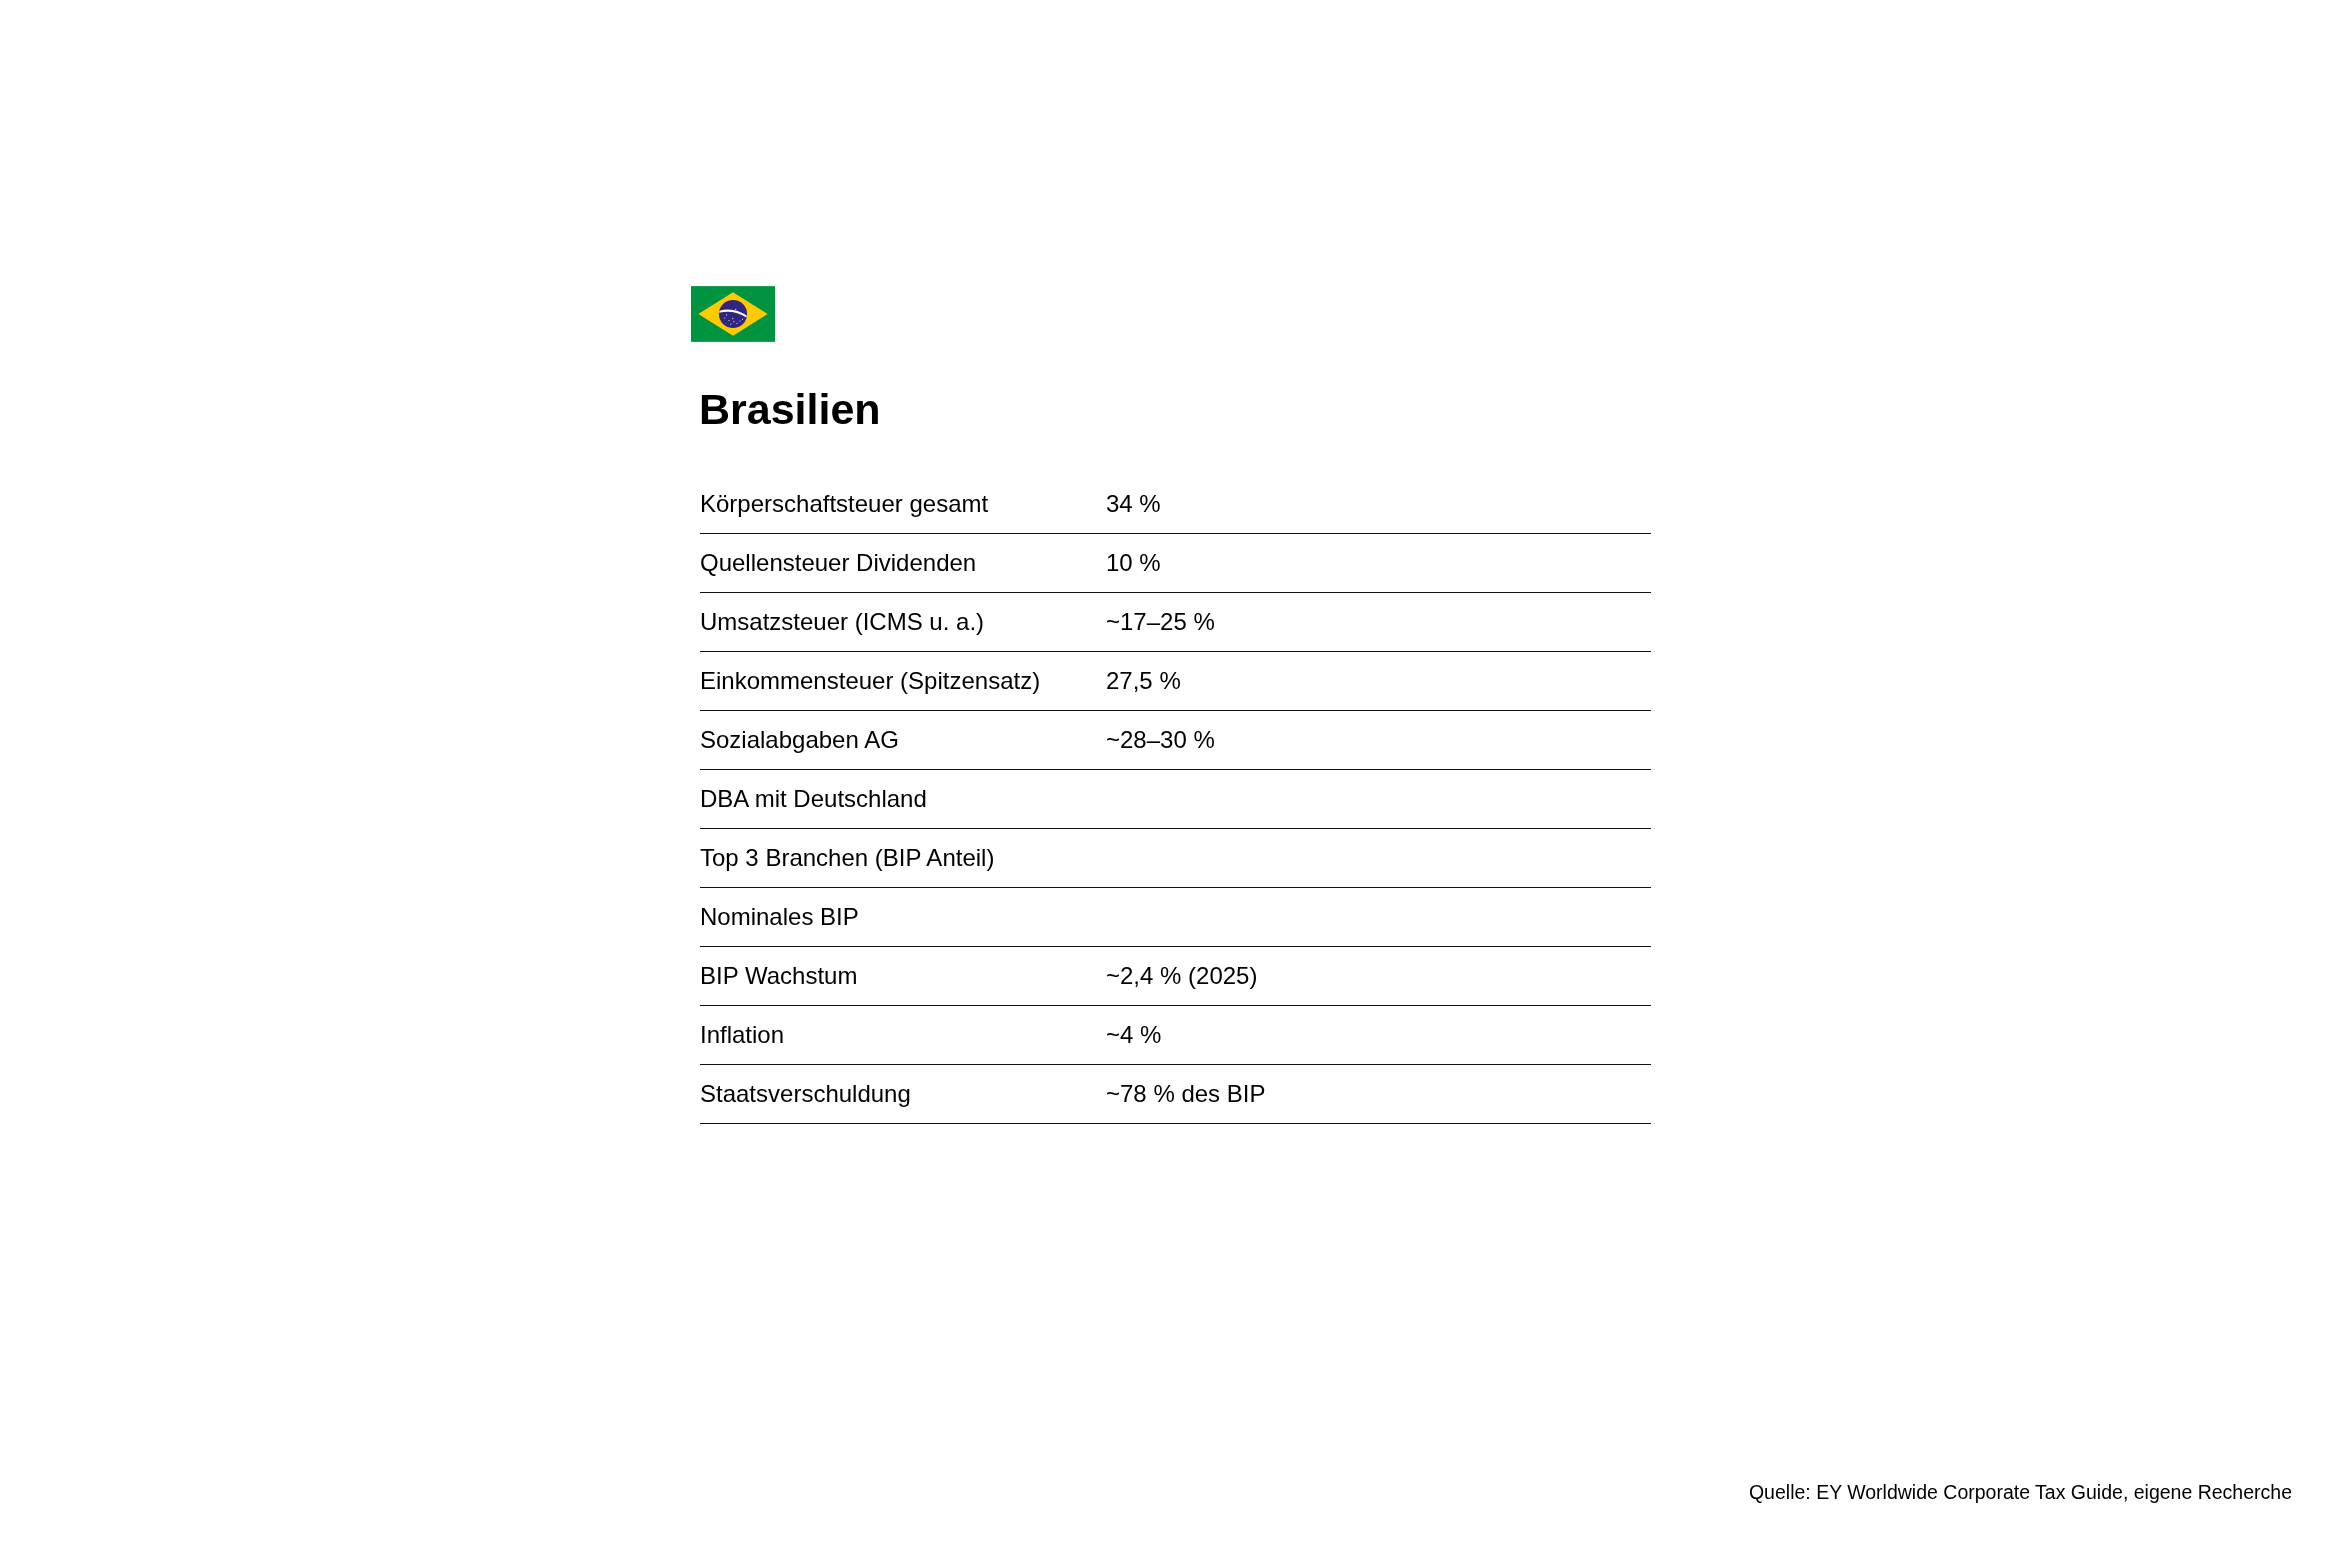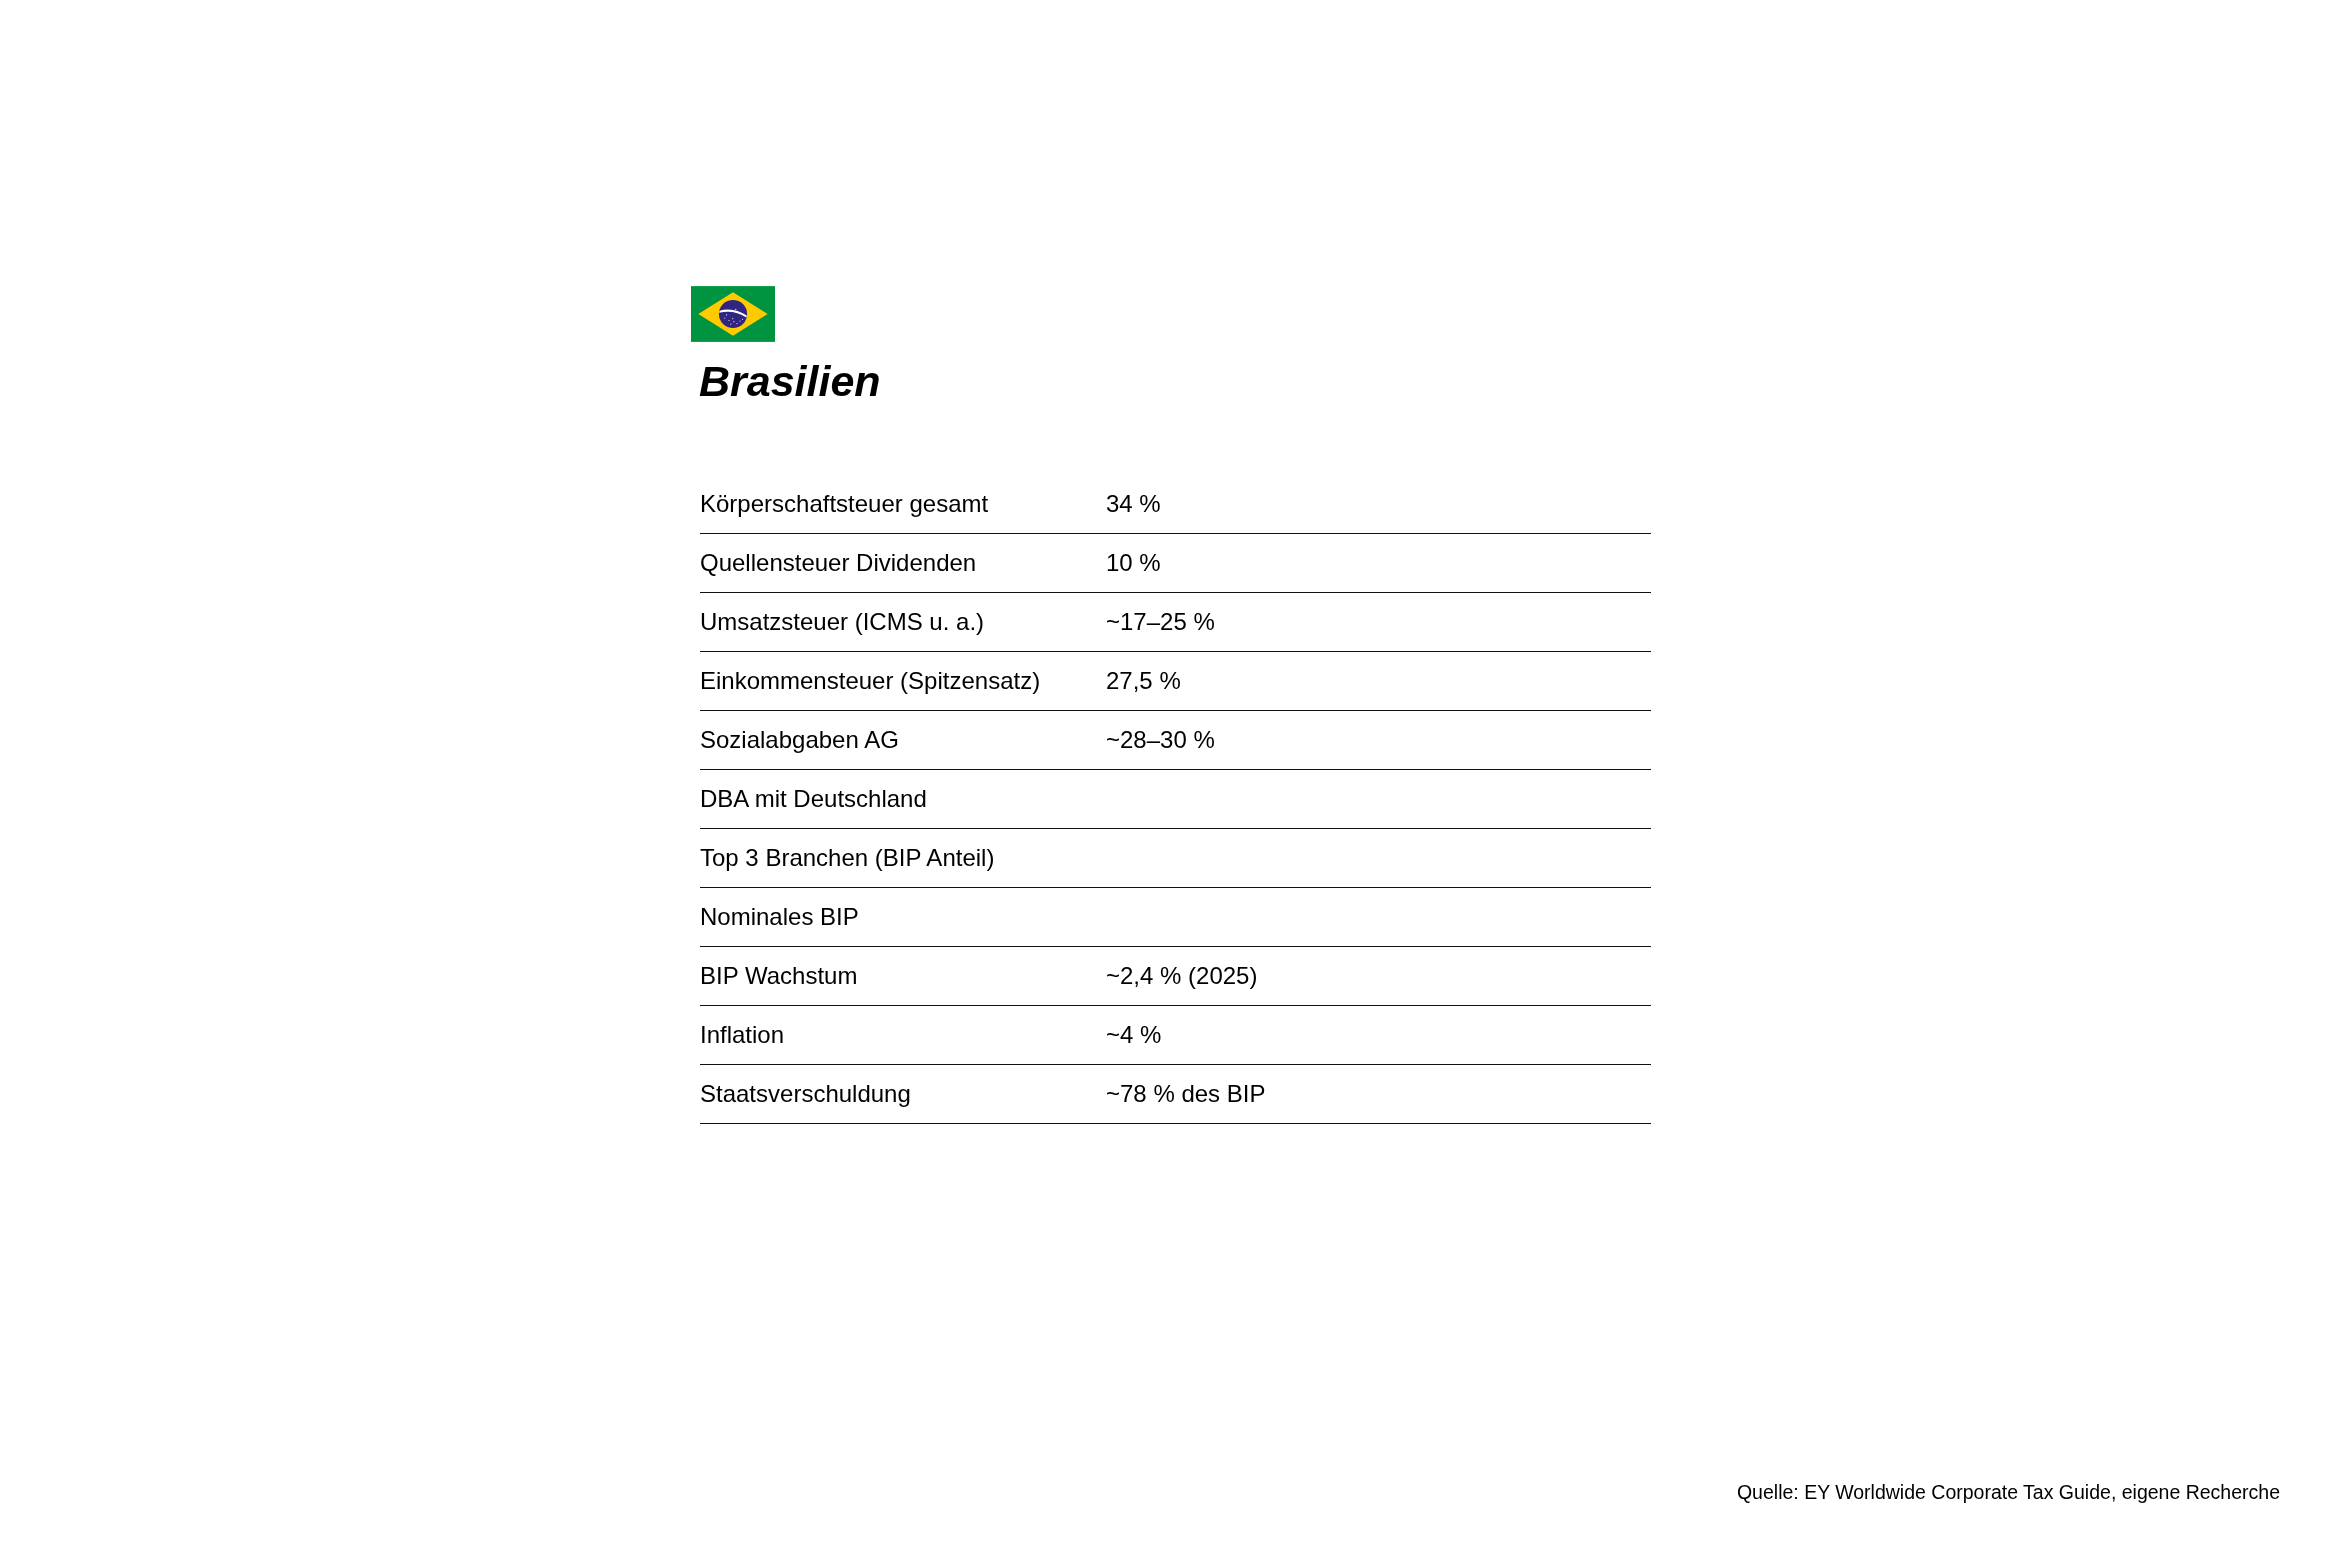--- a/index.html
+++ b/index.html
@@ -19,26 +19,25 @@
     position: absolute;
     left: 691px;
     top: 286px;
     width: 84px;
     height: 56px;
   }
   .flag svg { display: block; width: 100%; height: 100%; }
   .title {
     position: absolute;
     left: 699px;
-    top: 356px;
+    top: 384px;
     font-size: 43px;
     font-weight: bold;
     line-height: 51px;
     letter-spacing: 0px;
-    font-style: italic;
   }
   .table {
     position: absolute;
     left: 700px;
     top: 475px;
     width: 951px;
   }
   .row {
     display: flex;
     align-items: center;
@@ -55,21 +54,21 @@
     line-height: 30.5px;
   }
   .row .value {
     flex: 1 1 auto;
     font-size: 24px;
     line-height: 30px;
     white-space: pre-line;
   }
   .source {
     position: absolute;
-    right: 62px;
+    right: 50px;
     top: 1480px;
     font-size: 19.5px;
     line-height: 24.4px;
     color: #000000;
   }
 </style>
 </head>
 <body>
 
 <div class="flag">

